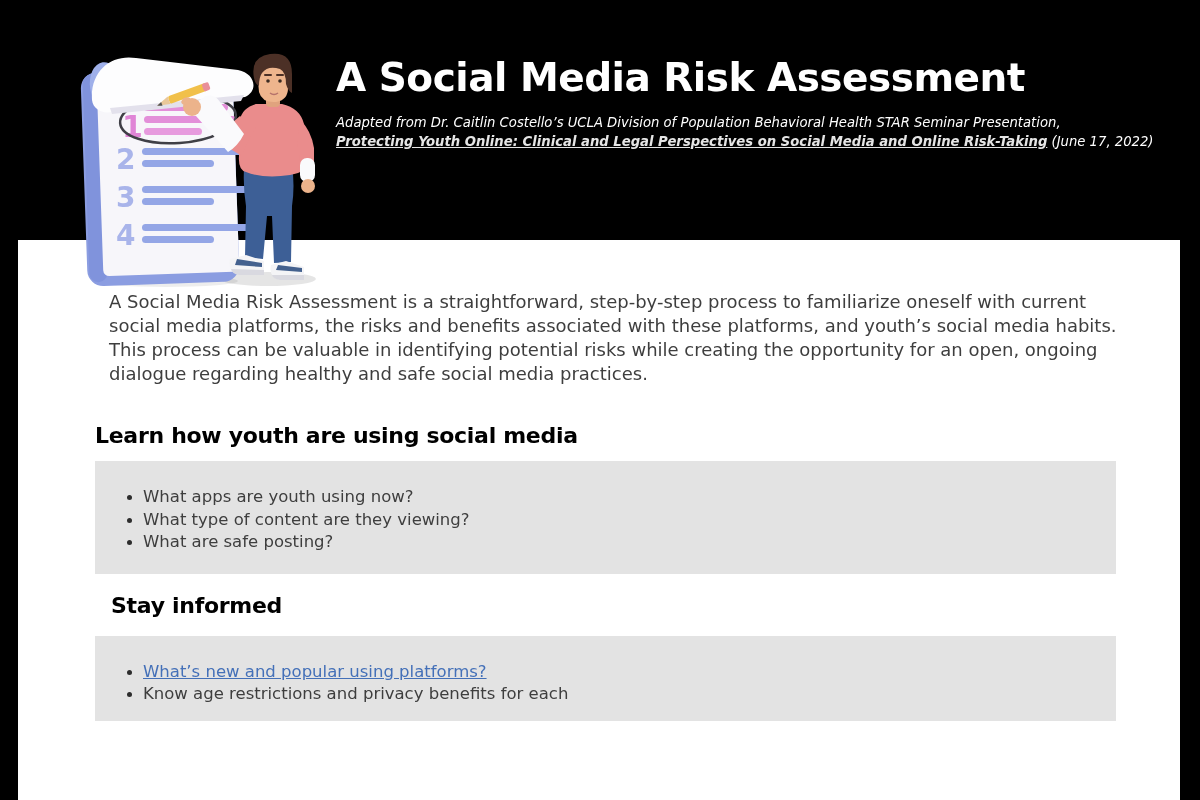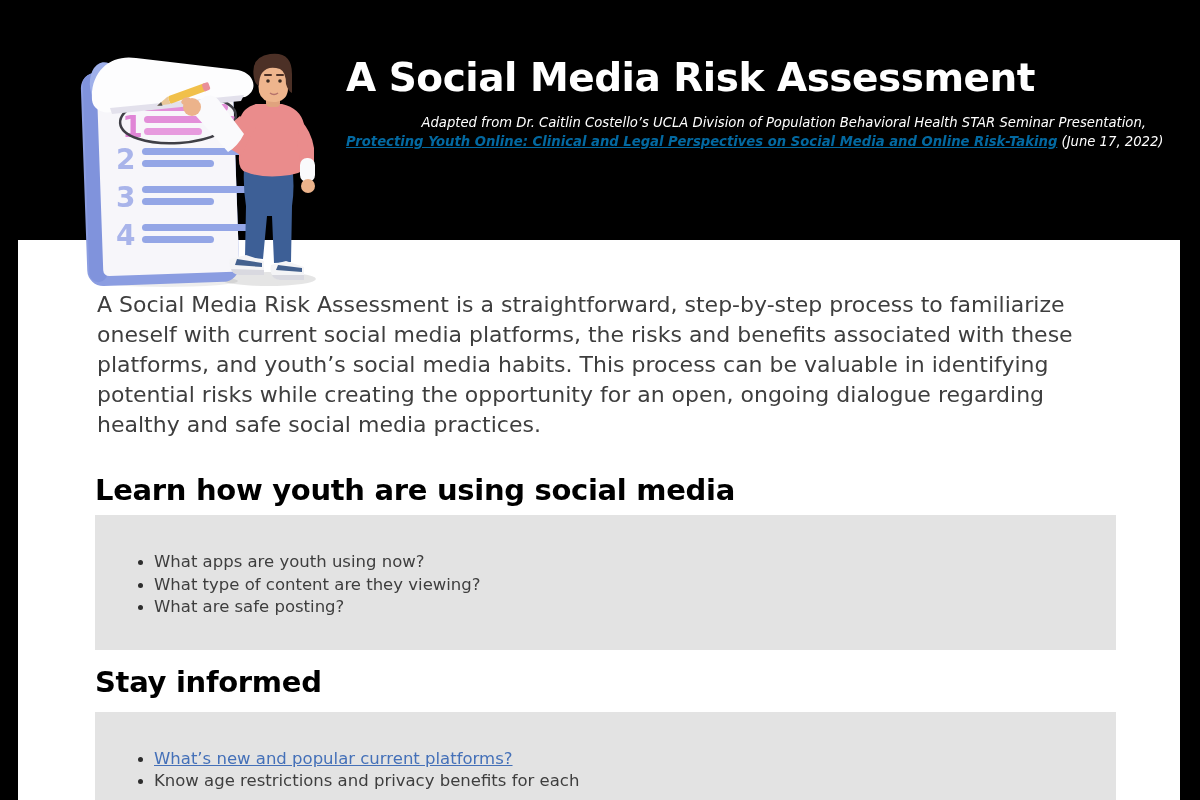--- a/index.html
+++ b/index.html
@@ -9,54 +9,54 @@
     font-family:"DejaVu Sans","Liberation Sans",sans-serif;
   }
   .page {
     position:absolute; left:18px; top:240px; width:1162px; height:560px;
     background:#ffffff; z-index:1;
   }
   .illustration {
     position:absolute; left:78px; top:48px; width:245px; height:245px; z-index:3;
   }
   .header-text {
-    position:absolute; left:346px; top:54px; width:800px; color:#ffffff; z-index:2;
+    position:absolute; left:336px; top:54px; width:800px; color:#ffffff; z-index:2;
   }
   h1 {
     margin:0; font-size:39px; line-height:47px; font-weight:700;
     letter-spacing:-0.5px; color:#ffffff;
   }
   h1 span { white-space:nowrap; display:block; }
   .subtitle {
     margin:13px 0 0 0; font-size:13.2px; line-height:18.5px;
-    font-style:italic; color:#ffffff;text-align:right;
+    font-style:italic; color:#ffffff;
   }
   .subtitle .line { white-space:nowrap; display:block; }
   .subtitle-link {
-    font-weight:700; text-decoration:underline; color:#0369a1; cursor:pointer;
+    font-weight:700; text-decoration:underline; color:#e5e5e5; cursor:pointer;
   }
   .content {
     position:absolute; left:95px; top:290px; width:1021px; z-index:4;
   }
   .content p {
-    margin:0 0 22px 2px; width:1016px;
-    font-size:22px; line-height:30px; color:#3e3e3e;
+    margin:0 0 22px 14px; width:1016px;
+    font-size:18px; line-height:24px; color:#3e3e3e;
   }
   .content p.p2 { margin-bottom:0; }
   h2 {
-    margin:36px 0 0 0; font-size:29px; line-height:28px;
+    margin:36px 0 0 0; font-size:22px; line-height:28px;
     font-weight:700; color:#000000; letter-spacing:-0.3px;
   }
-  h2.second { margin-top:18px; }
+  h2.second { margin-top:18px;margin-left:16px; }
   .graybox {
     background:#e3e3e3; width:1021px; box-sizing:border-box;
     margin-top:11px; padding:25px 30px 20px 0;
   }
   .graybox.second { margin-top:16px; padding-bottom:15px; }
-  .graybox ul { margin:11px; padding:0 0 0 48px; list-style:disc; }
+  .graybox ul { margin:0; padding:0 0 0 48px; list-style:disc; }
   .graybox li {
     font-size:16.5px; line-height:22.6px; color:#3e3e3e;
   }
   .graybox li::marker { color:#2d2d2d; font-size:15px; }
   .bullet-link { color:#4470b8; text-decoration:underline; cursor:pointer; }
 </style>
 </head>
 <body>
 
 <div class="page"></div>
@@ -151,17 +151,17 @@
     <ul>
       <li><span>What apps are youth using now?</span></li>
       <li><span>What type of content are they viewing?</span></li>
       <li><span>What are safe posting?</span></li>
     </ul>
   </div>
 
   <h2 class="second">Stay informed</h2>
   <div class="graybox second">
     <ul>
-      <li><a class="bullet-link">What’s new and popular current platforms?</a></li>
+      <li><a class="bullet-link">What’s new and popular using platforms?</a></li>
       <li><span>Know age restrictions and privacy benefits for each</span></li>
     </ul>
   </div>
 </main>
 
 </body></html>

